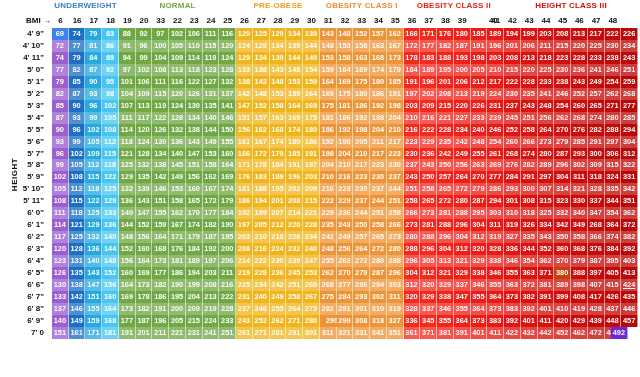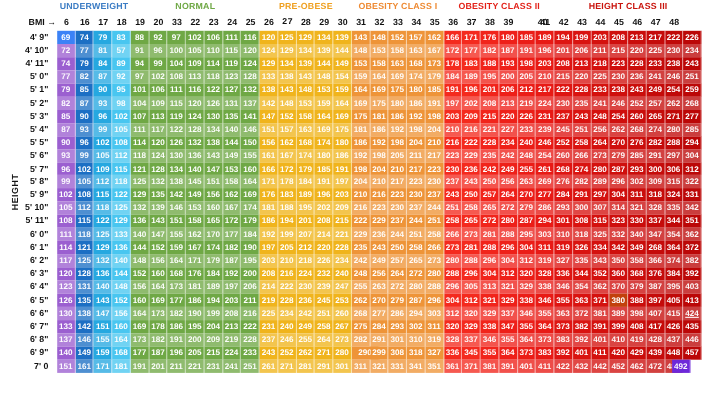--- a/index.html
+++ b/index.html
@@ -148,21 +148,21 @@
         <div class="cell" style="left: 571.029px; width: 16.7429px; background: rgb(202, 13, 11);">213</div>
         <div class="cell" style="left: 587.771px; width: 16.7429px; background: rgb(197, 11, 10);">217</div>
         <div class="cell" style="left: 604.514px; width: 16.7429px; background: rgb(192, 9, 8);">222</div>
         <div class="cell" style="left: 621.257px; width: 16.7429px; background: rgb(187, 7, 7);">226</div>
       </div>
       <div class="row">
         <div class="hlabel">4' 10"</div>
         <div class="cell" style="left: 52px; width: 16.7429px; background: rgb(177, 130, 218); color: rgba(255, 255, 255, 0.96);">72</div>
         <div class="cell" style="left: 68.7429px; width: 16.7429px; background: rgb(78, 143, 209); color: rgba(255, 255, 255, 0.96);">77</div>
         <div class="cell" style="left: 85.4857px; width: 16.7429px; background: rgb(86, 187, 231); color: rgba(255, 255, 255, 0.96);">81</div>
-        <div class="cell" style="left: 102.229px; width: 16.7429px; background: rgb(113, 211, 243); color: rgba(255, 255, 255, 0.96);">57</div>
+        <div class="cell" style="left: 102.229px; width: 16.7429px; background: rgb(113, 211, 243); color: rgba(255, 255, 255, 0.96);">86</div>
         <div class="cell" style="left: 118.971px; width: 16.7429px; background: rgb(143, 187, 110); color: rgba(255, 255, 255, 0.96);">91</div>
         <div class="cell" style="left: 135.714px; width: 16.7429px; background: rgb(143, 187, 110); color: rgba(255, 255, 255, 0.96);">96</div>
         <div class="cell" style="left: 152.457px; width: 16.7429px; background: rgb(143, 187, 110); color: rgba(255, 255, 255, 0.96);">100</div>
         <div class="cell" style="left: 169.2px; width: 16.7429px; background: rgb(143, 187, 110); color: rgba(255, 255, 255, 0.96);">105</div>
         <div class="cell" style="left: 185.943px; width: 16.7429px; background: rgb(143, 187, 110); color: rgba(255, 255, 255, 0.96);">110</div>
         <div class="cell" style="left: 202.686px; width: 16.7429px; background: rgb(143, 187, 110); color: rgba(255, 255, 255, 0.96);">115</div>
         <div class="cell" style="left: 219.429px; width: 16.7429px; background: rgb(143, 187, 110); color: rgba(255, 255, 255, 0.96);">120</div>
         <div class="cell" style="left: 236.171px; width: 16.7429px; background: rgb(243, 197, 78); color: rgba(255, 255, 255, 0.96);">124</div>
         <div class="cell" style="left: 252.914px; width: 16.7429px; background: rgb(243, 197, 78); color: rgba(255, 255, 255, 0.96);">129</div>
         <div class="cell" style="left: 269.657px; width: 16.7429px; background: rgb(243, 197, 78); color: rgba(255, 255, 255, 0.96);">134</div>

